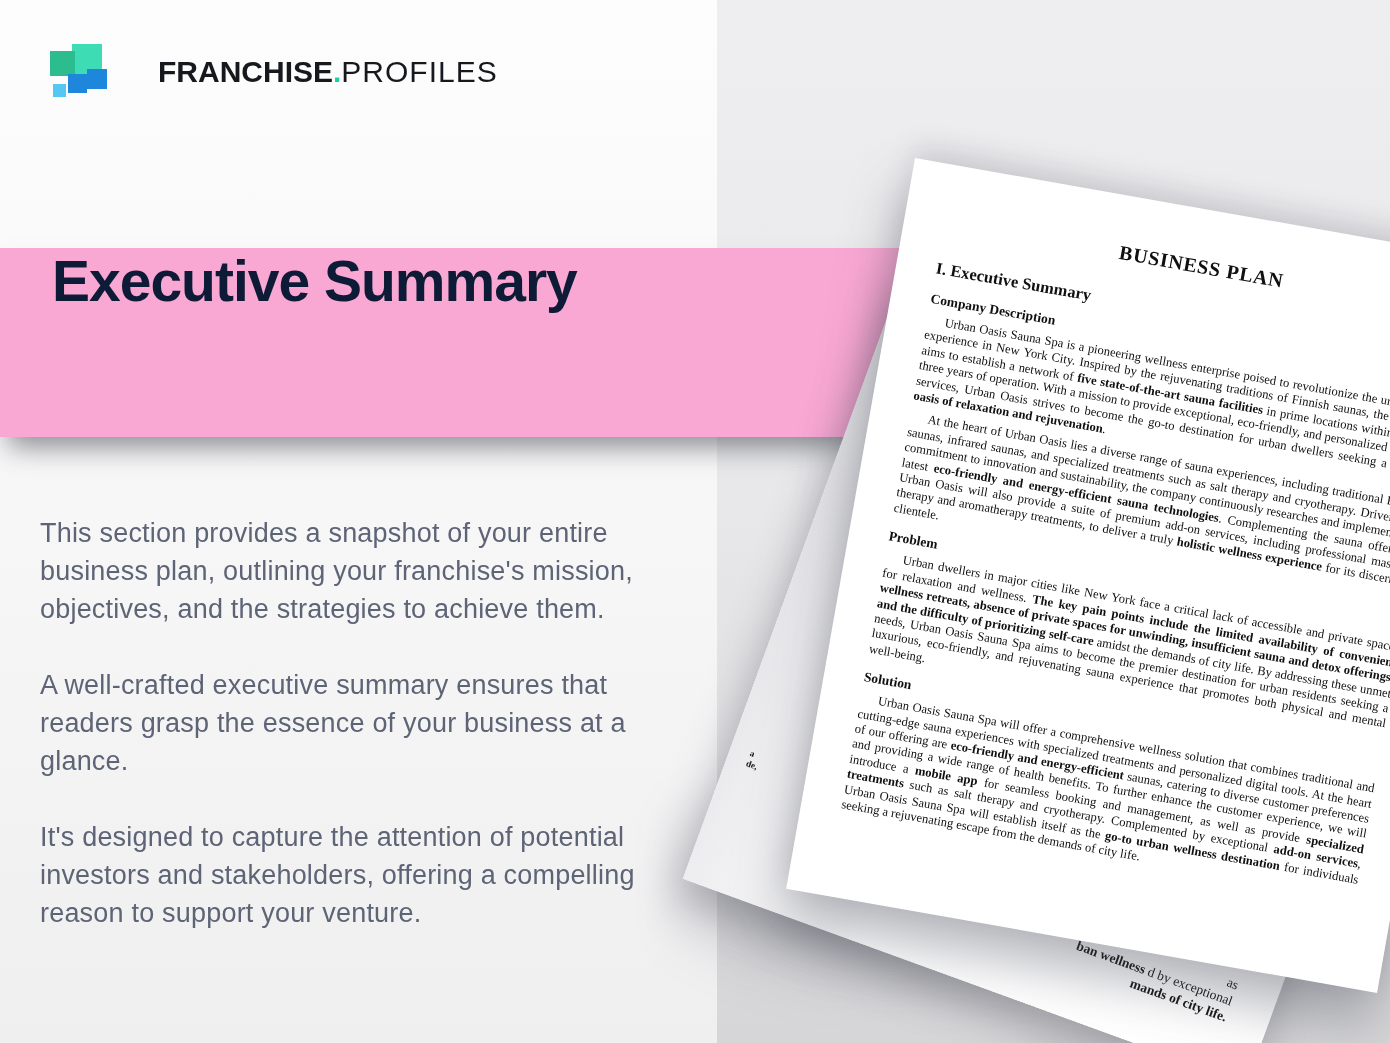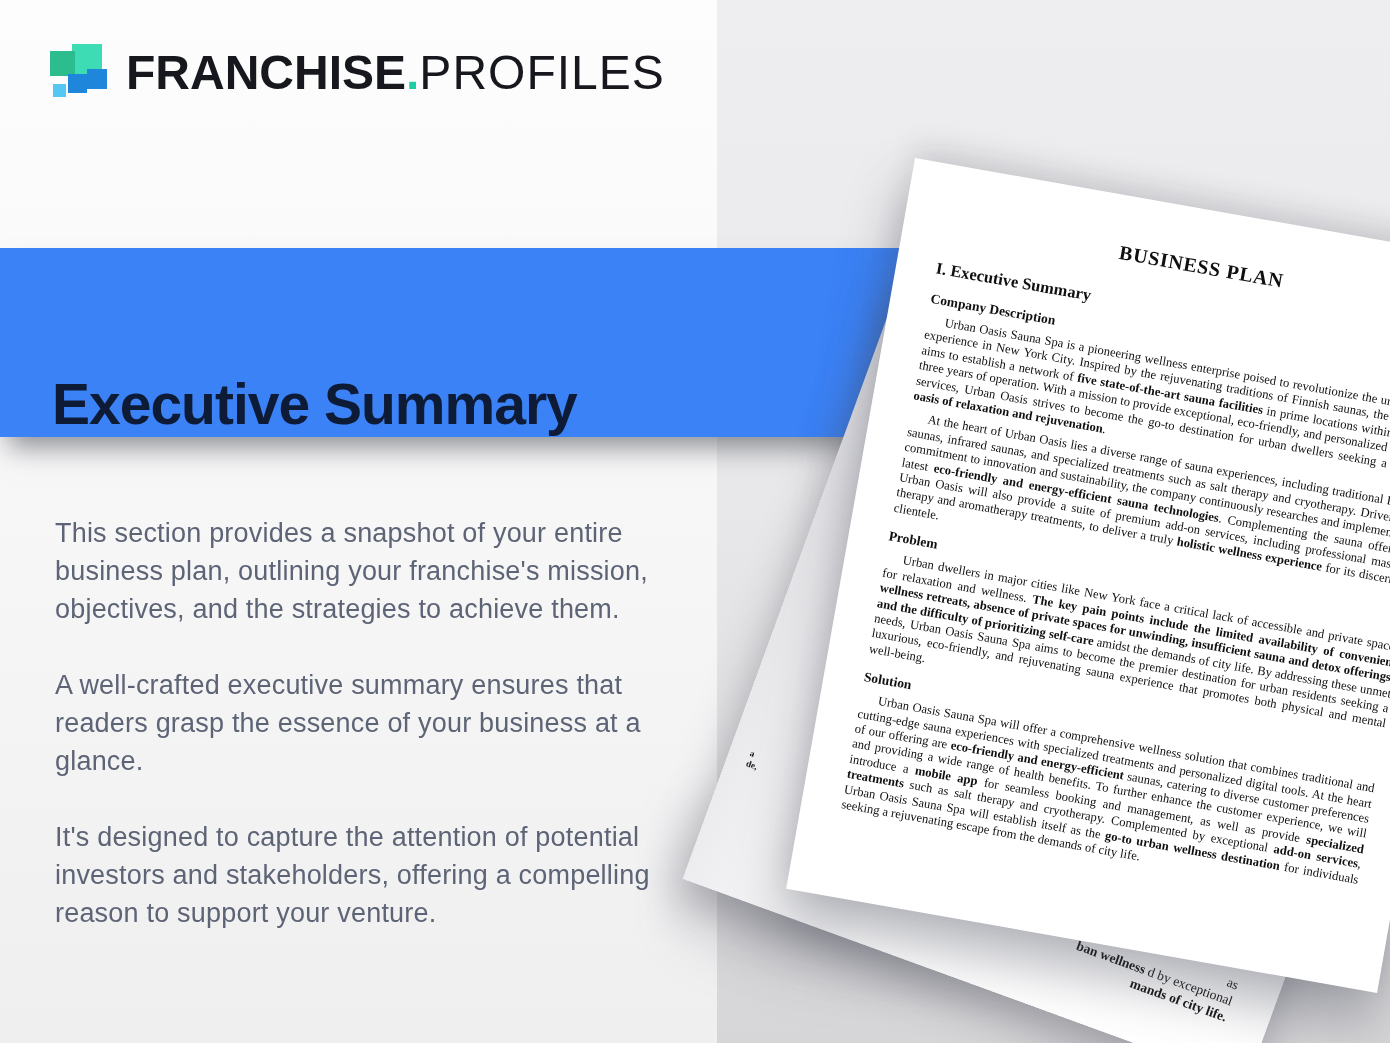--- a/index.html
+++ b/index.html
@@ -15,35 +15,35 @@
   }
   
   .logo{position:absolute;left:44px;top:40px;display:flex;align-items:center;gap:16px;z-index:2;}
   .logo-icon{position:relative;width:66px;height:64px;}
   .logo-icon span{position:absolute;display:block;}
   .sq-green{left:6px;top:11px;width:25px;height:25px;background:#2CBD8F;}
   .sq-teal{left:28px;top:4px;width:30px;height:30px;background:#3DDCB4;}
   .sq-blue-r{left:43px;top:29px;width:20px;height:20px;background:#1E86DB;}
   .sq-blue-c{left:24px;top:34px;width:19px;height:19px;background:#1E86DB;}
   .sq-lblue{left:9px;top:44px;width:13px;height:13px;background:#54C8F2;}
-  .logo-word{font-size:48px;color:#16181D;letter-spacing:0px;white-space:nowrap;}
+  .logo-word{font-size:30px;color:#16181D;letter-spacing:0px;white-space:nowrap;margin-left:32px;}
   .logo-word .bold{font-weight:800;}
   .logo-word .dot{color:#1ECDA6;font-weight:800;}
   .logo-word .thin{font-weight:400;letter-spacing:1px;}
   
   .banner{
-    position:absolute;left:0;top:248px;width:1390px;height:189px;background:#3b82f6;z-index:2;
-    display:flex;align-items:flex-end;
+    position:absolute;left:0;top:248px;width:1390px;height:189px;background:#f9a8d4;z-index:2;
+    display:flex;align-items:flex-start;
     box-shadow:0 18px 26px -8px rgba(50,52,62,.55);
   }
   .banner h1{
     margin:0;padding-left:52px;font-size:57px;font-weight:700;color:#0E1B36;letter-spacing:-1px;
   }
   
-  .intro{position:absolute;left:55px;top:514px;width:615px;z-index:2;}
+  .intro{position:absolute;left:40px;top:514px;width:615px;z-index:2;}
   .intro p{margin:0 0 38px 0;font-size:27px;line-height:38px;color:#5D6476;letter-spacing:.2px;}
   
   .stack-shadow{
     position:absolute;left:660px;top:780px;width:560px;height:240px;z-index:2;
     background:radial-gradient(ellipse at 45% 40%,rgba(90,92,105,.38) 0%,rgba(90,92,105,0) 70%);
     filter:blur(14px);
   }
   .back-sheet{
     position:absolute;left:905px;top:268px;width:600px;height:650px;z-index:3;
     transform:rotate(20deg);transform-origin:top left;

